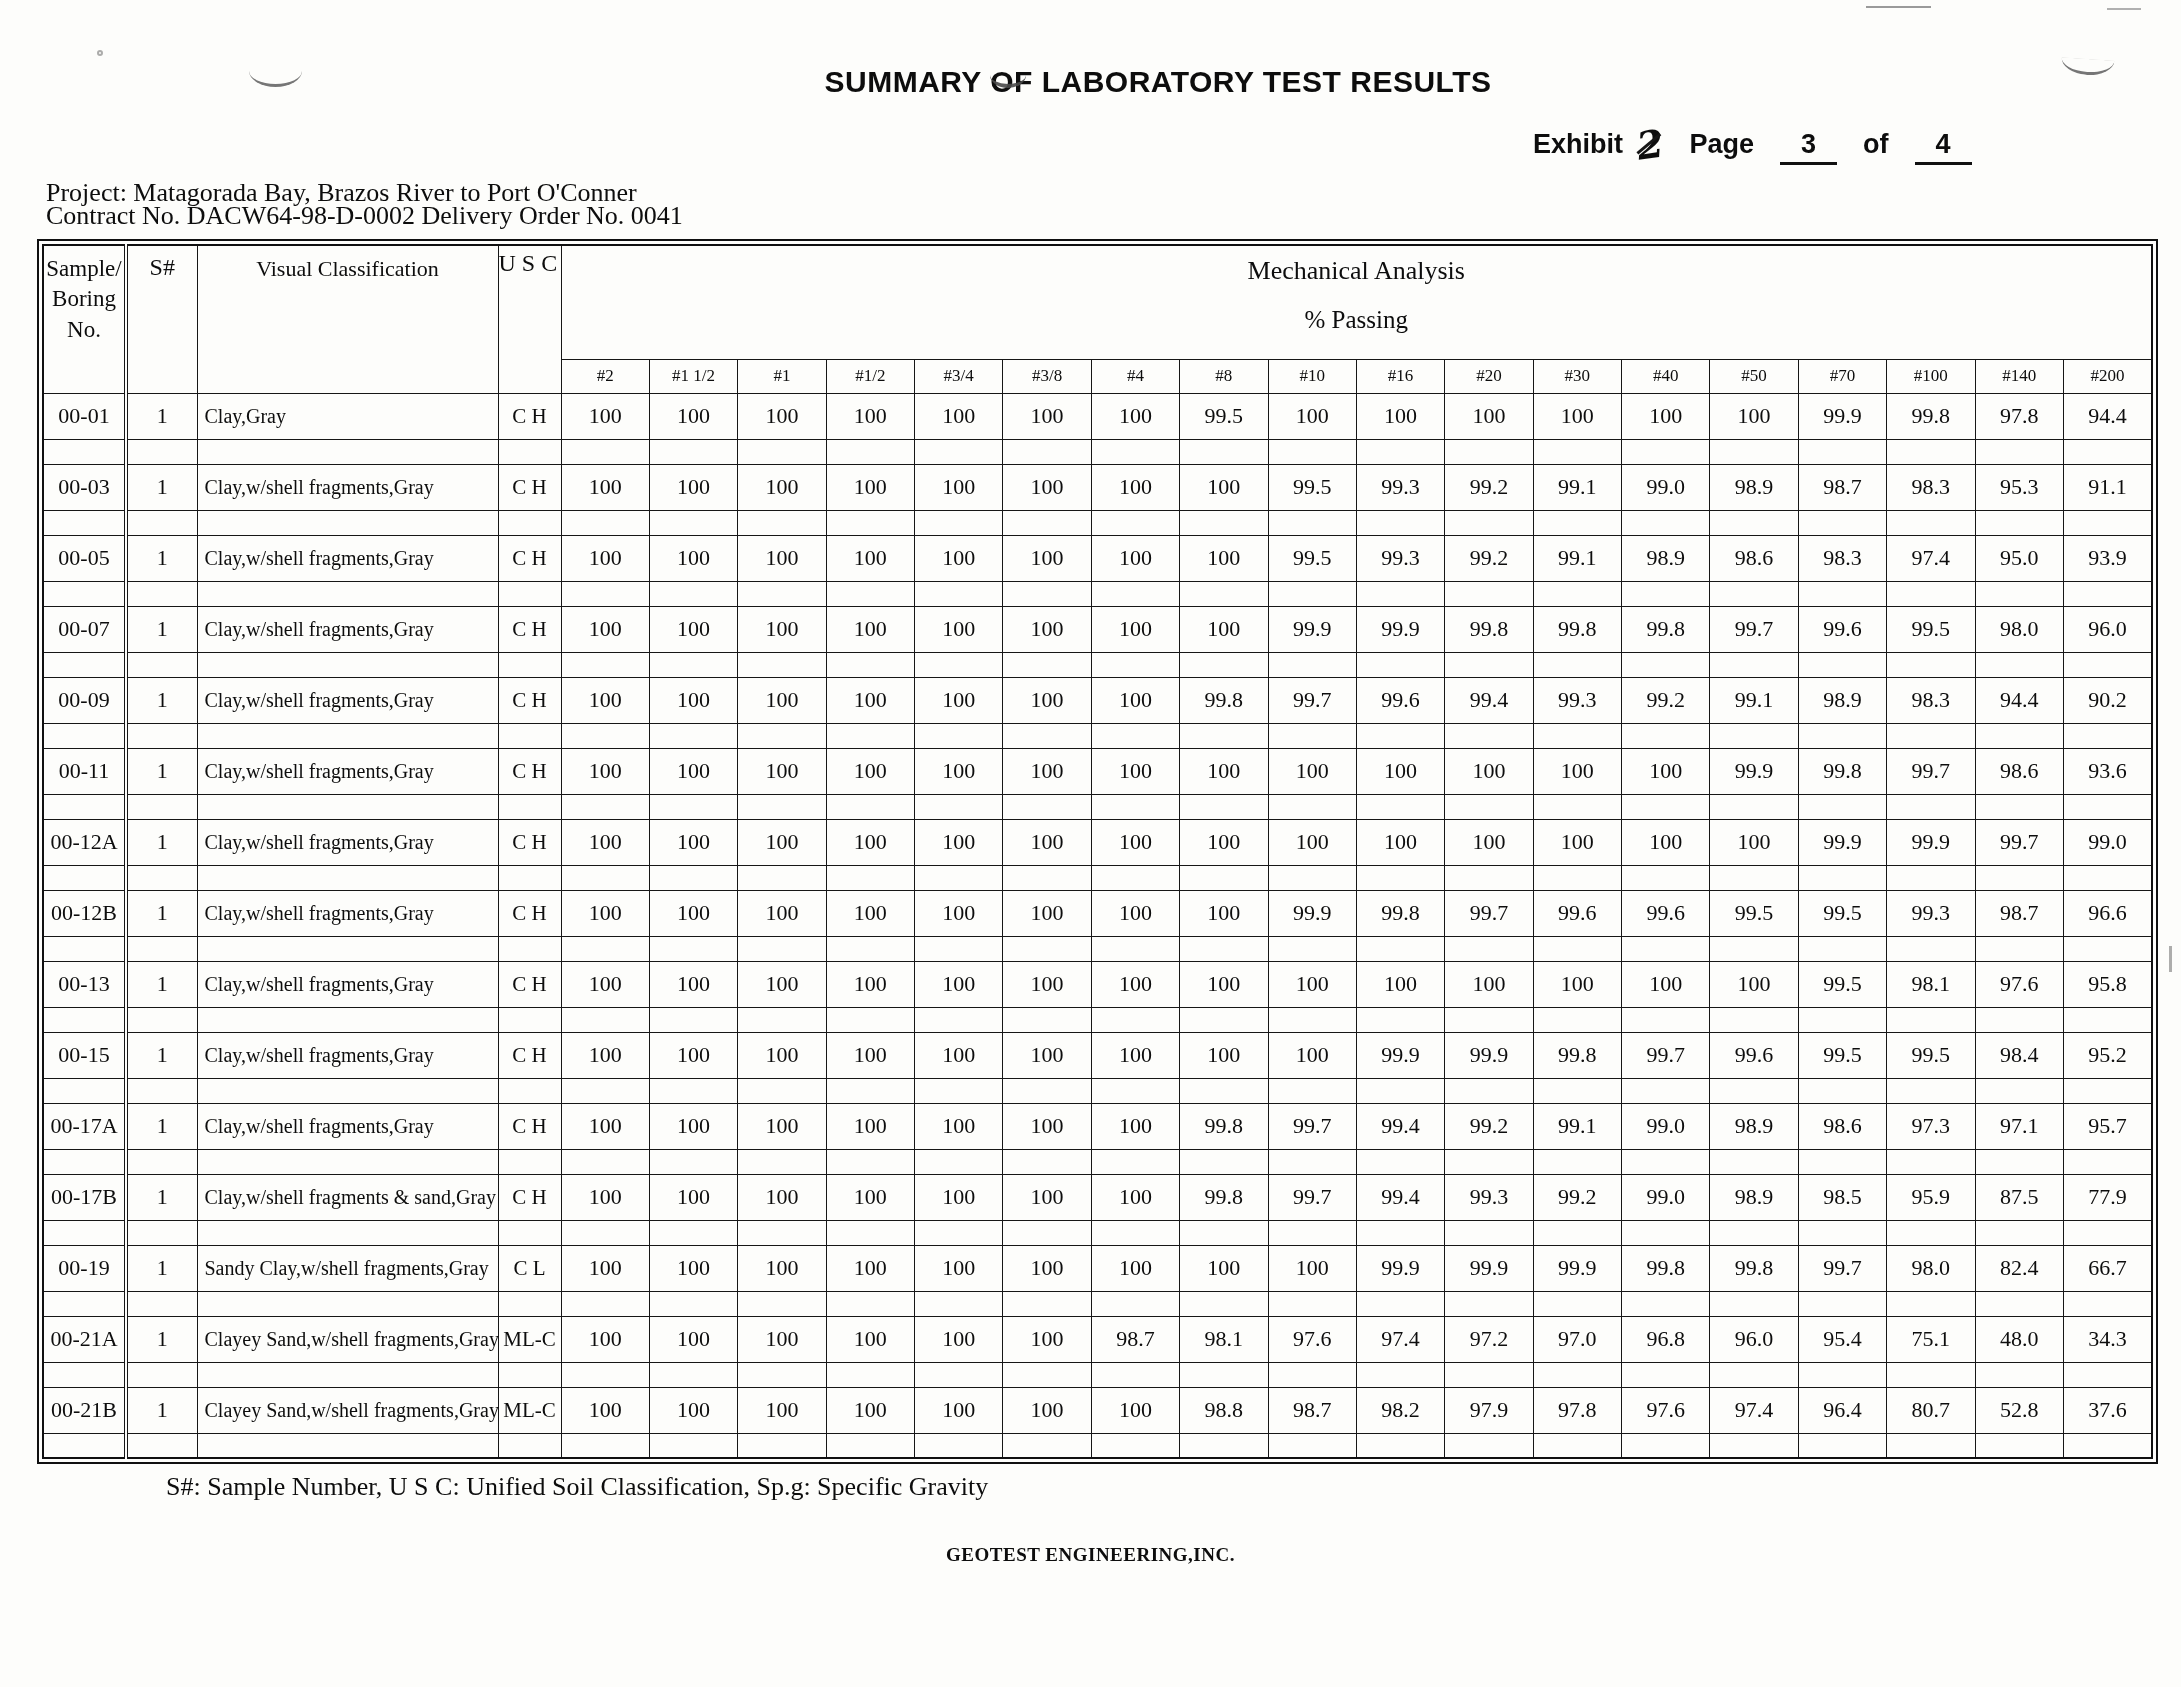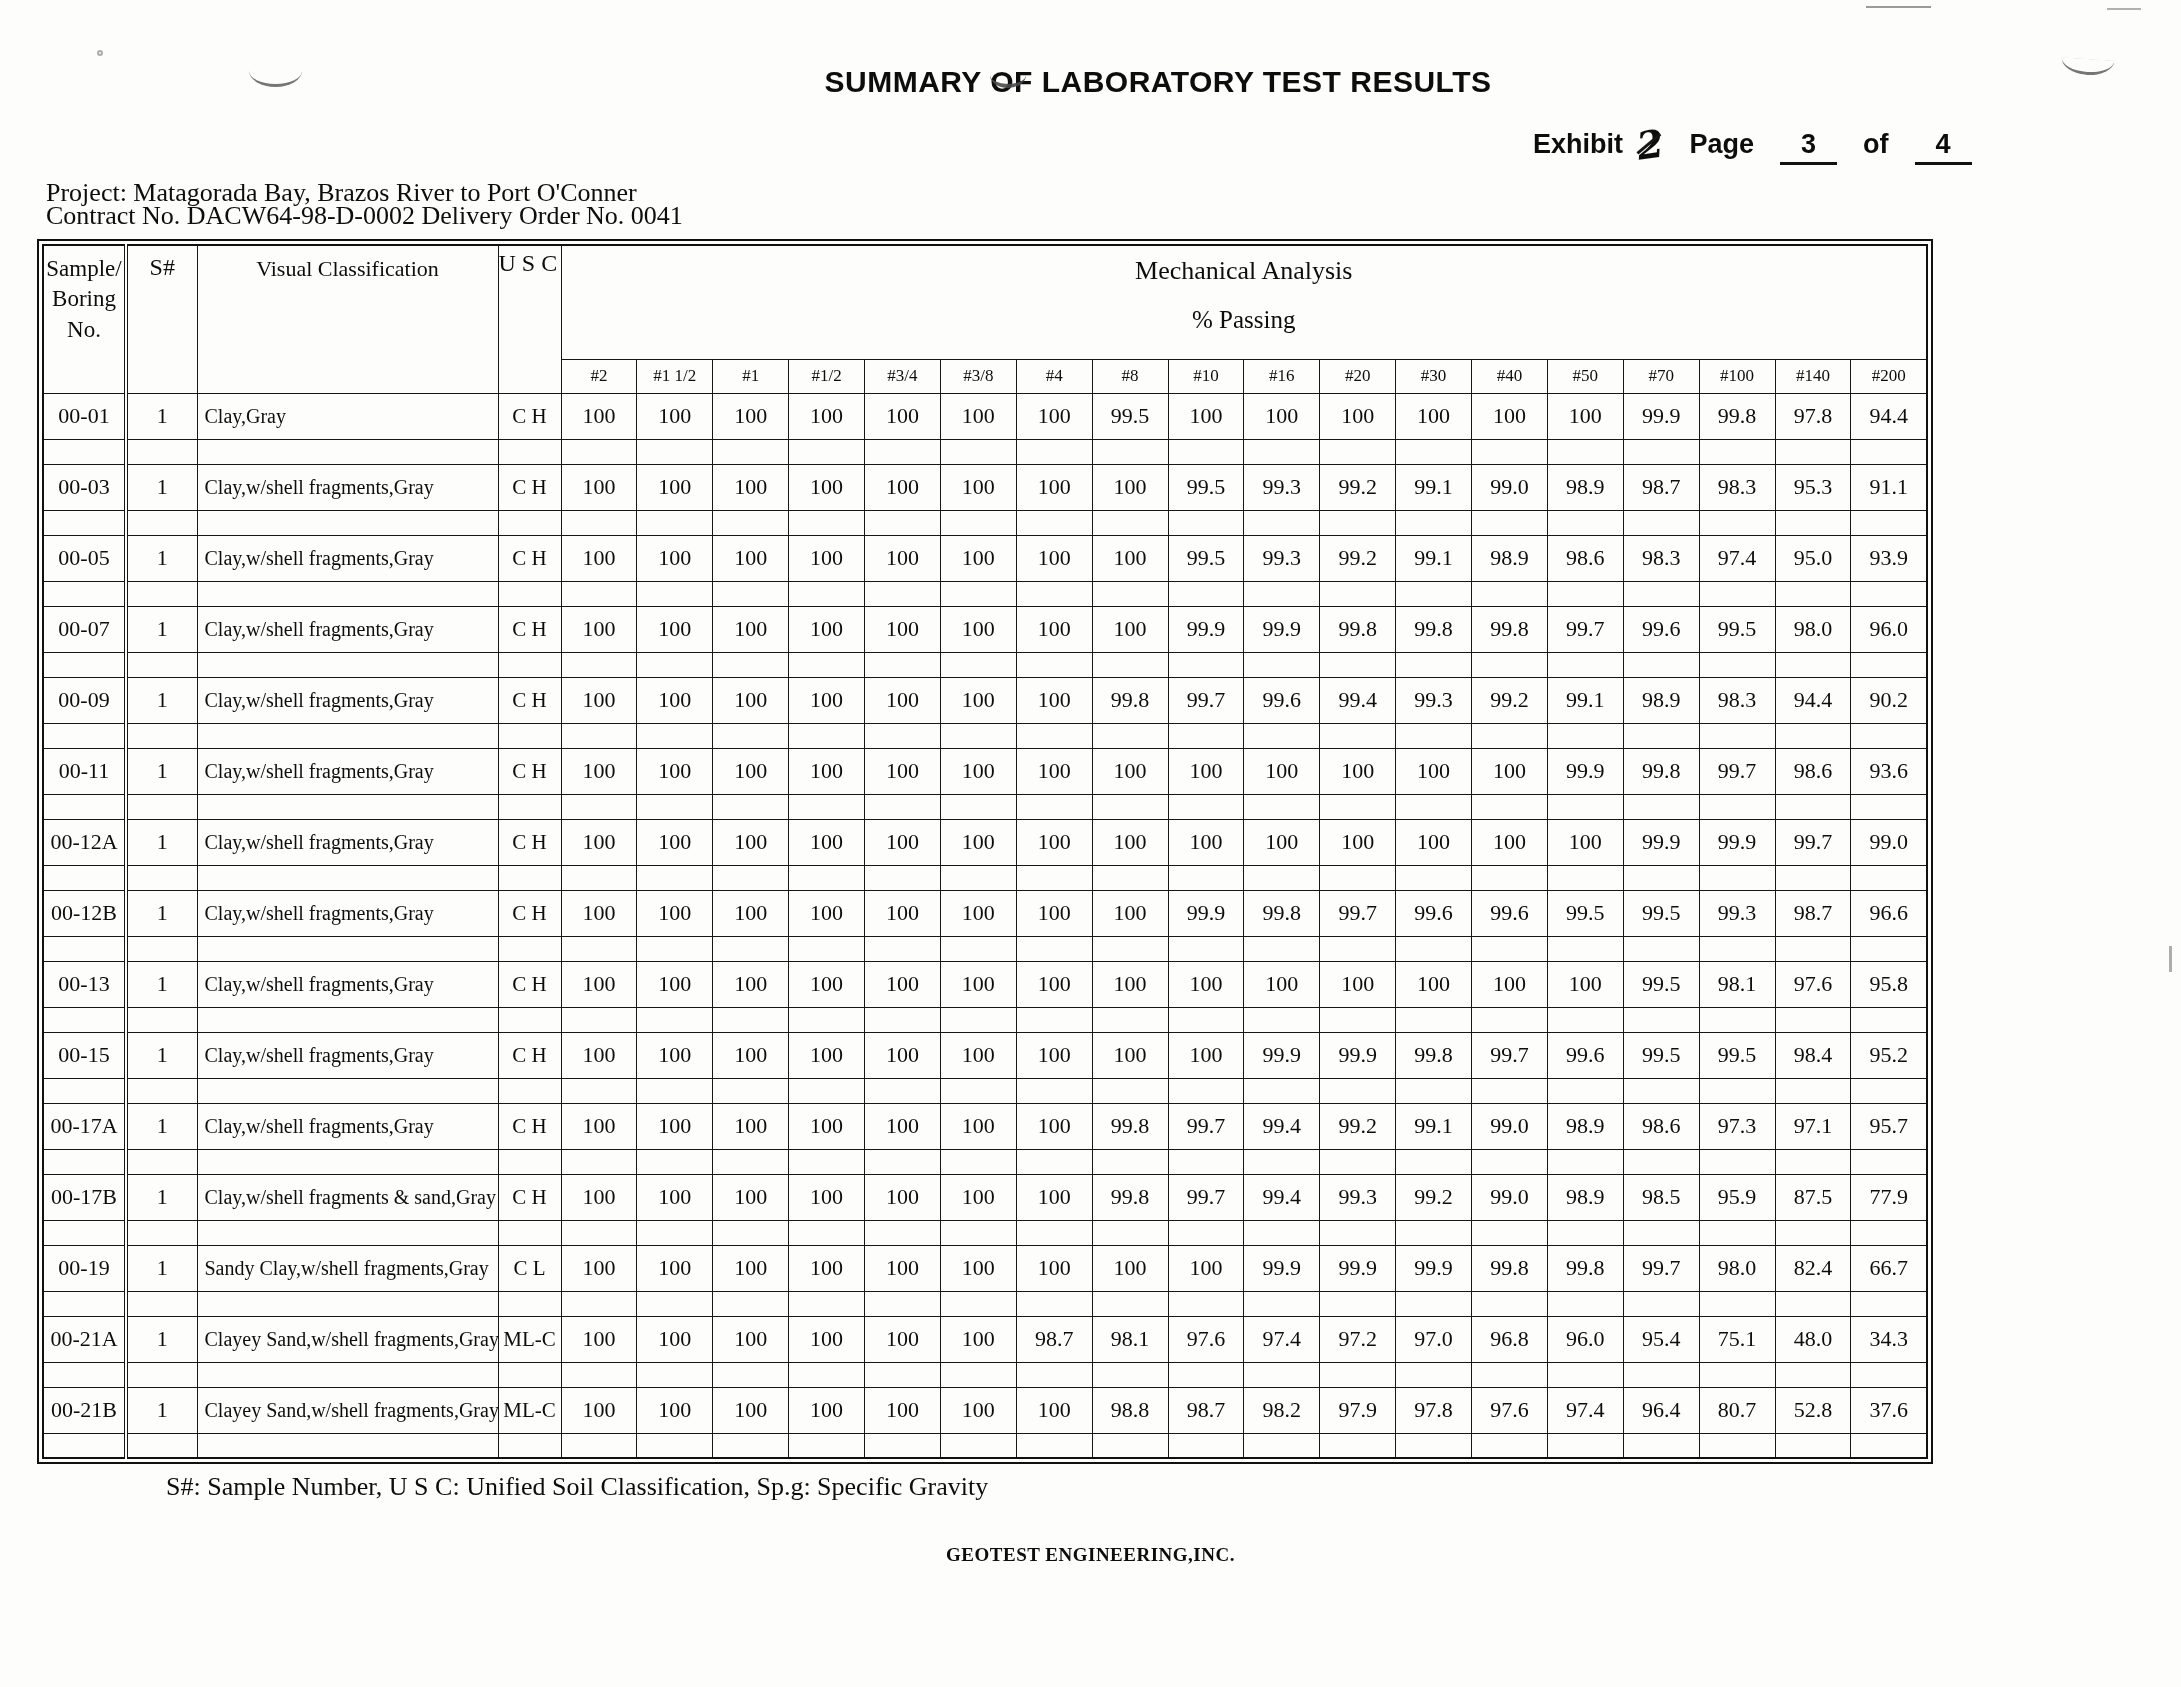--- a/index.html
+++ b/index.html
@@ -35,21 +35,21 @@
   }
   .underlined {
     display:inline-block; min-width:57px; text-align:center;
     border-bottom:3px solid #111; padding:0 4px 2px 4px;
   }
   .page-word { }
   .project-line { position:absolute; top:166px; left:46px; font-size:26px;margin-top:12px; }
   .contract-line { position:absolute; top:201px; left:46px; font-size:26px; }
 
   .table-frame {
-    position:absolute; top:239px; left:37px; width:1896px;
+    position:absolute; top:239px; left:37px; width:2121px;
     border:2px solid #101010; padding:3px; background:#fdfdfb;
   }
   table.results { width:100%; border-collapse:collapse; table-layout:fixed; border:2px solid #101010; }
   .col-w-sample { width:83px; } .col-w-s { width:71px; } .col-w-class { width:301px; } .col-w-usc { width:63px; }
   th, td { border:1px solid #161616; }
   thead th { font-weight:normal; vertical-align:top; }
   .h-sample { font-size:23px; padding-top:8px; text-align:center; line-height:1.32;
               border-right:4px double #161616; }
   .h-s { font-size:24px; padding-top:8px; text-align:center; }
   .h-class { font-size:22px; padding-top:10px; text-align:center;margin-left:30px; }

